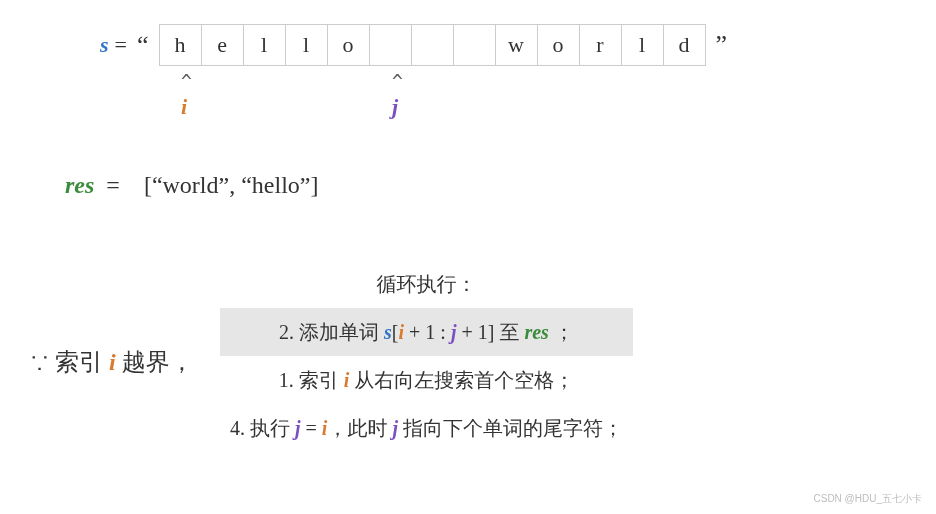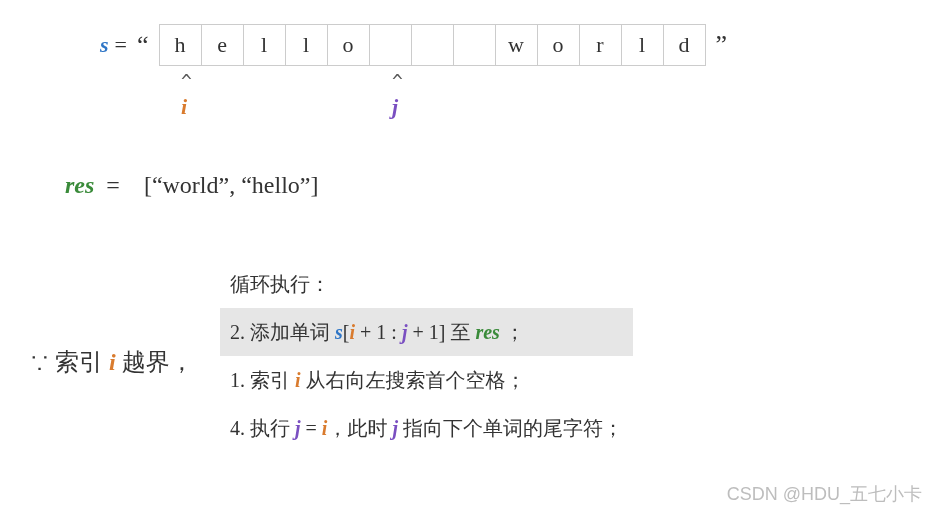--- a/index.html
+++ b/index.html
@@ -74,37 +74,37 @@
   }
   .row-res .bracket { font-family: Georgia, serif; }
 
   .steps {
     position: absolute;
     top: 260px;
     left: 220px;
     font-size: 20px;
     line-height: 2.0;
   }
-  .step-line { padding: 4px 10px; white-space: nowrap; }
+  .step-line { padding: 4px 10px; white-space: nowrap; text-align: center; }
   .step-hl { background: #e6e6e6; }
   .math { font-family: Georgia, serif; }
 
   .side-note {
     position: absolute;
     top: 342px;
     left: 30px;
     font-size: 24px;
     line-height: 1.7;
   }
 
   .watermark {
     position: absolute;
     bottom: 8px;
     right: 14px;
-    font-size: 18px;
+    font-size: 10px;
     color: #bdbdbd;
     font-family: sans-serif;
   }
 </style>
 </head>
 <body>
 
 <div class="row1">
   <span class="var-s">s</span>
   <span class="op">=</span>

